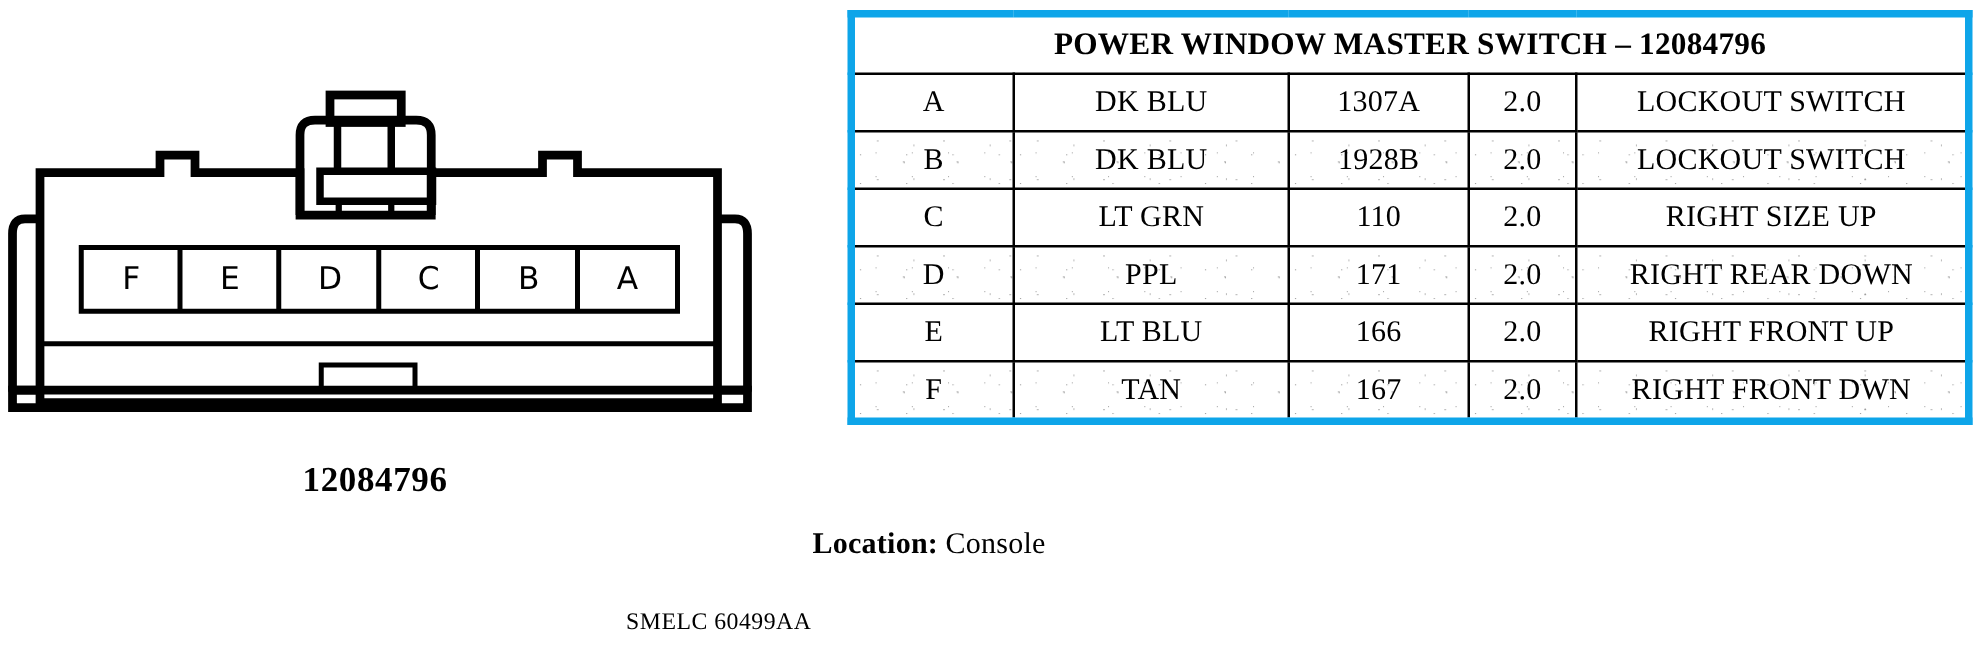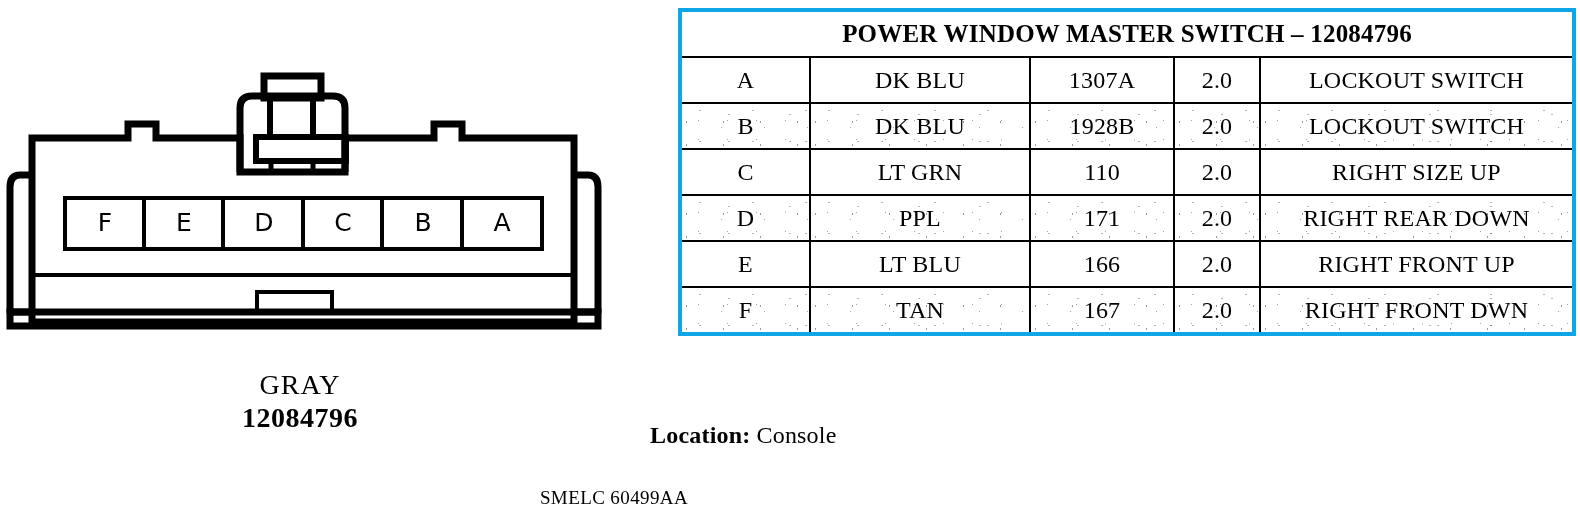--- a/index.html
+++ b/index.html
@@ -74,21 +74,20 @@
   }
 
   #footer-code {
     position: absolute;
     left: 0;
     top: 487px;
     width: 1150px;
     text-align: center;
     font-size: 19px;
     letter-spacing: 0.4px;
-    padding-left: 39px;
   }
 
   
   #spec-table-wrap {
     position: absolute;
     left: 678px;
     top: 8px;
     width: 894px;
   }
   table#spec-table {
@@ -100,21 +99,21 @@
   table#spec-table td,
   table#spec-table th {
     border: 2px solid #000;
     padding: 0;
     text-align: center;
     vertical-align: middle;
     color: #000;
   }
   
   table#spec-table {
-    border: 4px solid #0ea5e9;
+    border: 6px solid #0ea5e9;
   }
 
   #table-title-cell {
     text-align: left;
     font-size: 25px;
     font-weight: bold;
     letter-spacing: 0.2px;
     height: 44px;
     padding-left: 12px;
     border-bottom-width: 3px;
@@ -235,21 +234,20 @@
   <div class="cavity-label-layer">
     <div class="cavity-letter" style="left:68px;">F</div>
     <div class="cavity-letter" style="left:147px;">E</div>
     <div class="cavity-letter" style="left:227px;">D</div>
     <div class="cavity-letter" style="left:306px;">C</div>
     <div class="cavity-letter" style="left:386px;">B</div>
     <div class="cavity-letter" style="left:465px;">A</div>
   </div>
 
   <div id="connector-caption">
-    <span class="cap-color">GRAY</span>
     <span class="cap-part">12084796</span>
   </div>
 </div>
 
 <div id="footer-code">SMELC 60499AA</div>
 
 <div id="spec-table-wrap">
   <table id="spec-table">
     <colgroup>
       <col style="width:130px">

